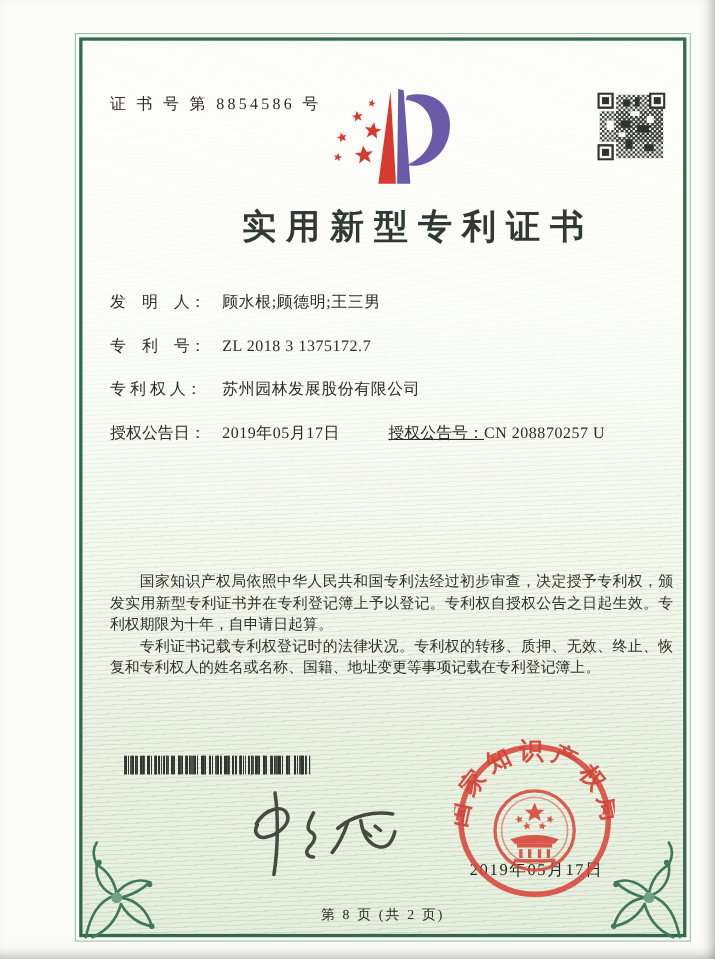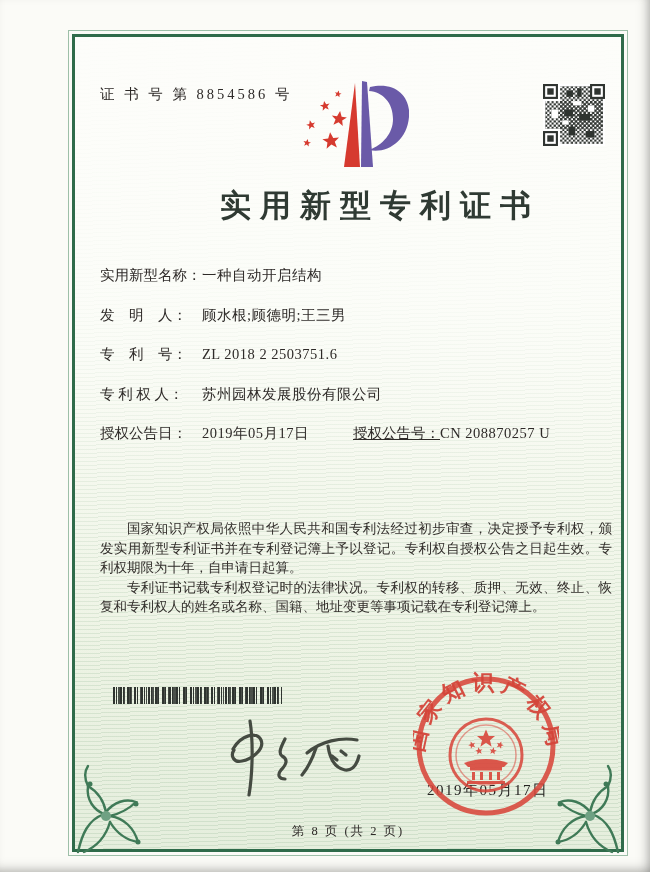--- a/index.html
+++ b/index.html
@@ -99,27 +99,24 @@
           <rect x="0" y="22" width="7" height="7" fill="#2f3430"></rect>
             <rect x="1" y="23" width="5" height="5" fill="#fff"></rect>
             <rect x="2" y="24" width="3" height="3" fill="#2f3430"></rect>
         </g>
       </svg>
 
       <div class="abs title">实用新型专利证书</div>
 
       <div class="abs fields">
         <div class="frow">
-          <span class="flabel">实用新型名称：</span><span class="fvalue">一种自动开启结构</span>
-        </div>
-        <div class="frow">
           <span class="flabel">发　明　人：</span><span class="fvalue">顾水根;顾德明;王三男</span>
         </div>
         <div class="frow">
-          <span class="flabel">专　利　号：</span><span class="fvalue">ZL 2018 2 2503751.6</span>
+          <span class="flabel">专　利　号：</span><span class="fvalue">ZL 2018 3 1375172.7</span>
         </div>
         <div class="frow">
           <span class="flabel">专 利 权 人：</span><span class="fvalue">苏州园林发展股份有限公司</span>
         </div>
         <div class="frow">
           <span class="flabel">授权公告日：</span><span class="fvalue">2019年05月17日</span><span class="grant2">授权公告号：</span><span class="fvalue">CN 208870257 U</span>
         </div>
       </div>
 
       <div class="abs paras">

